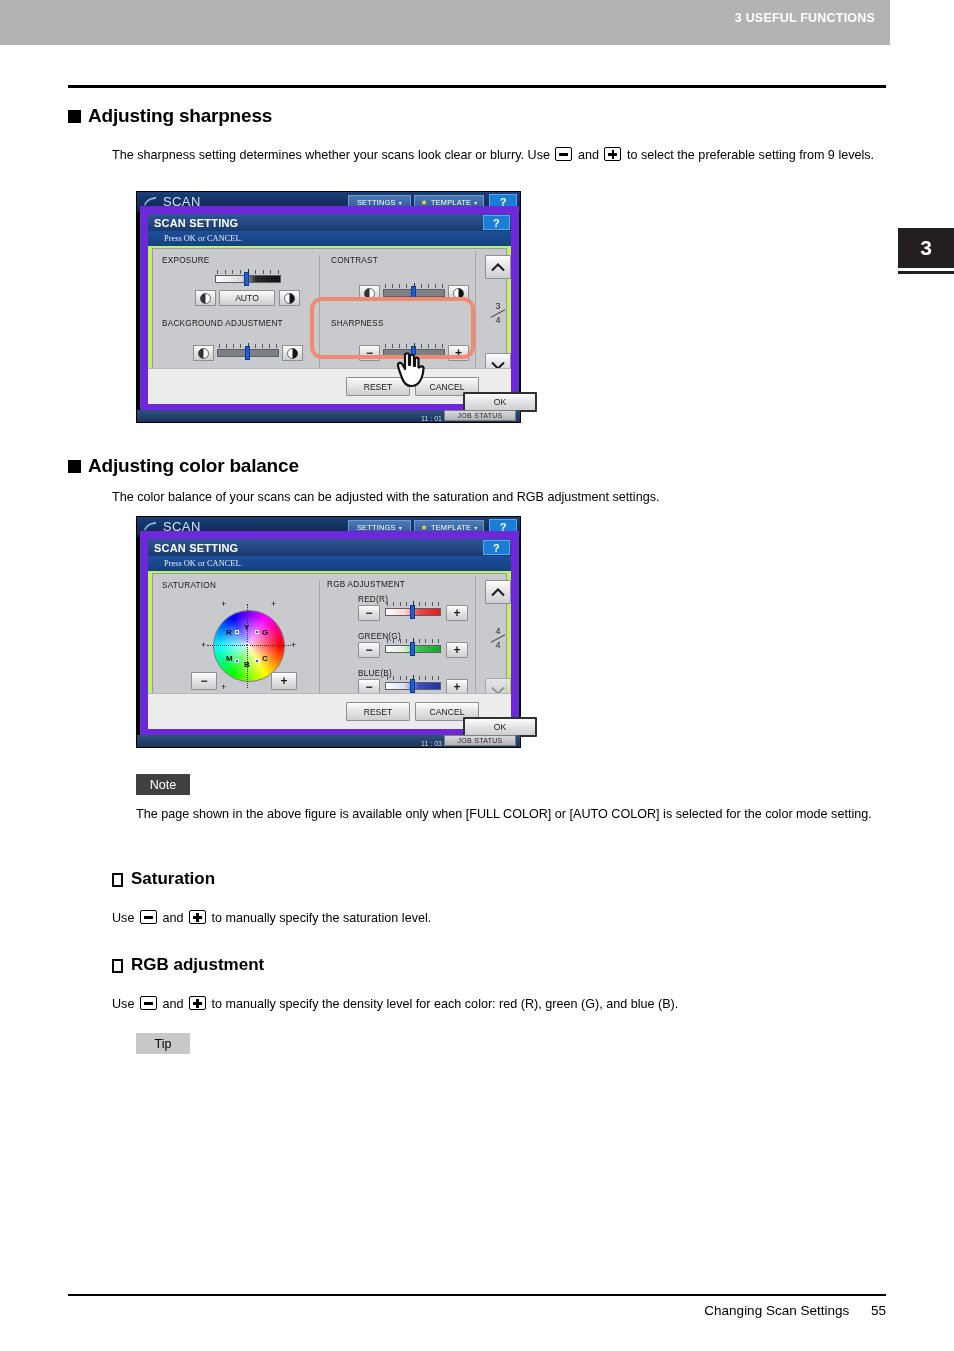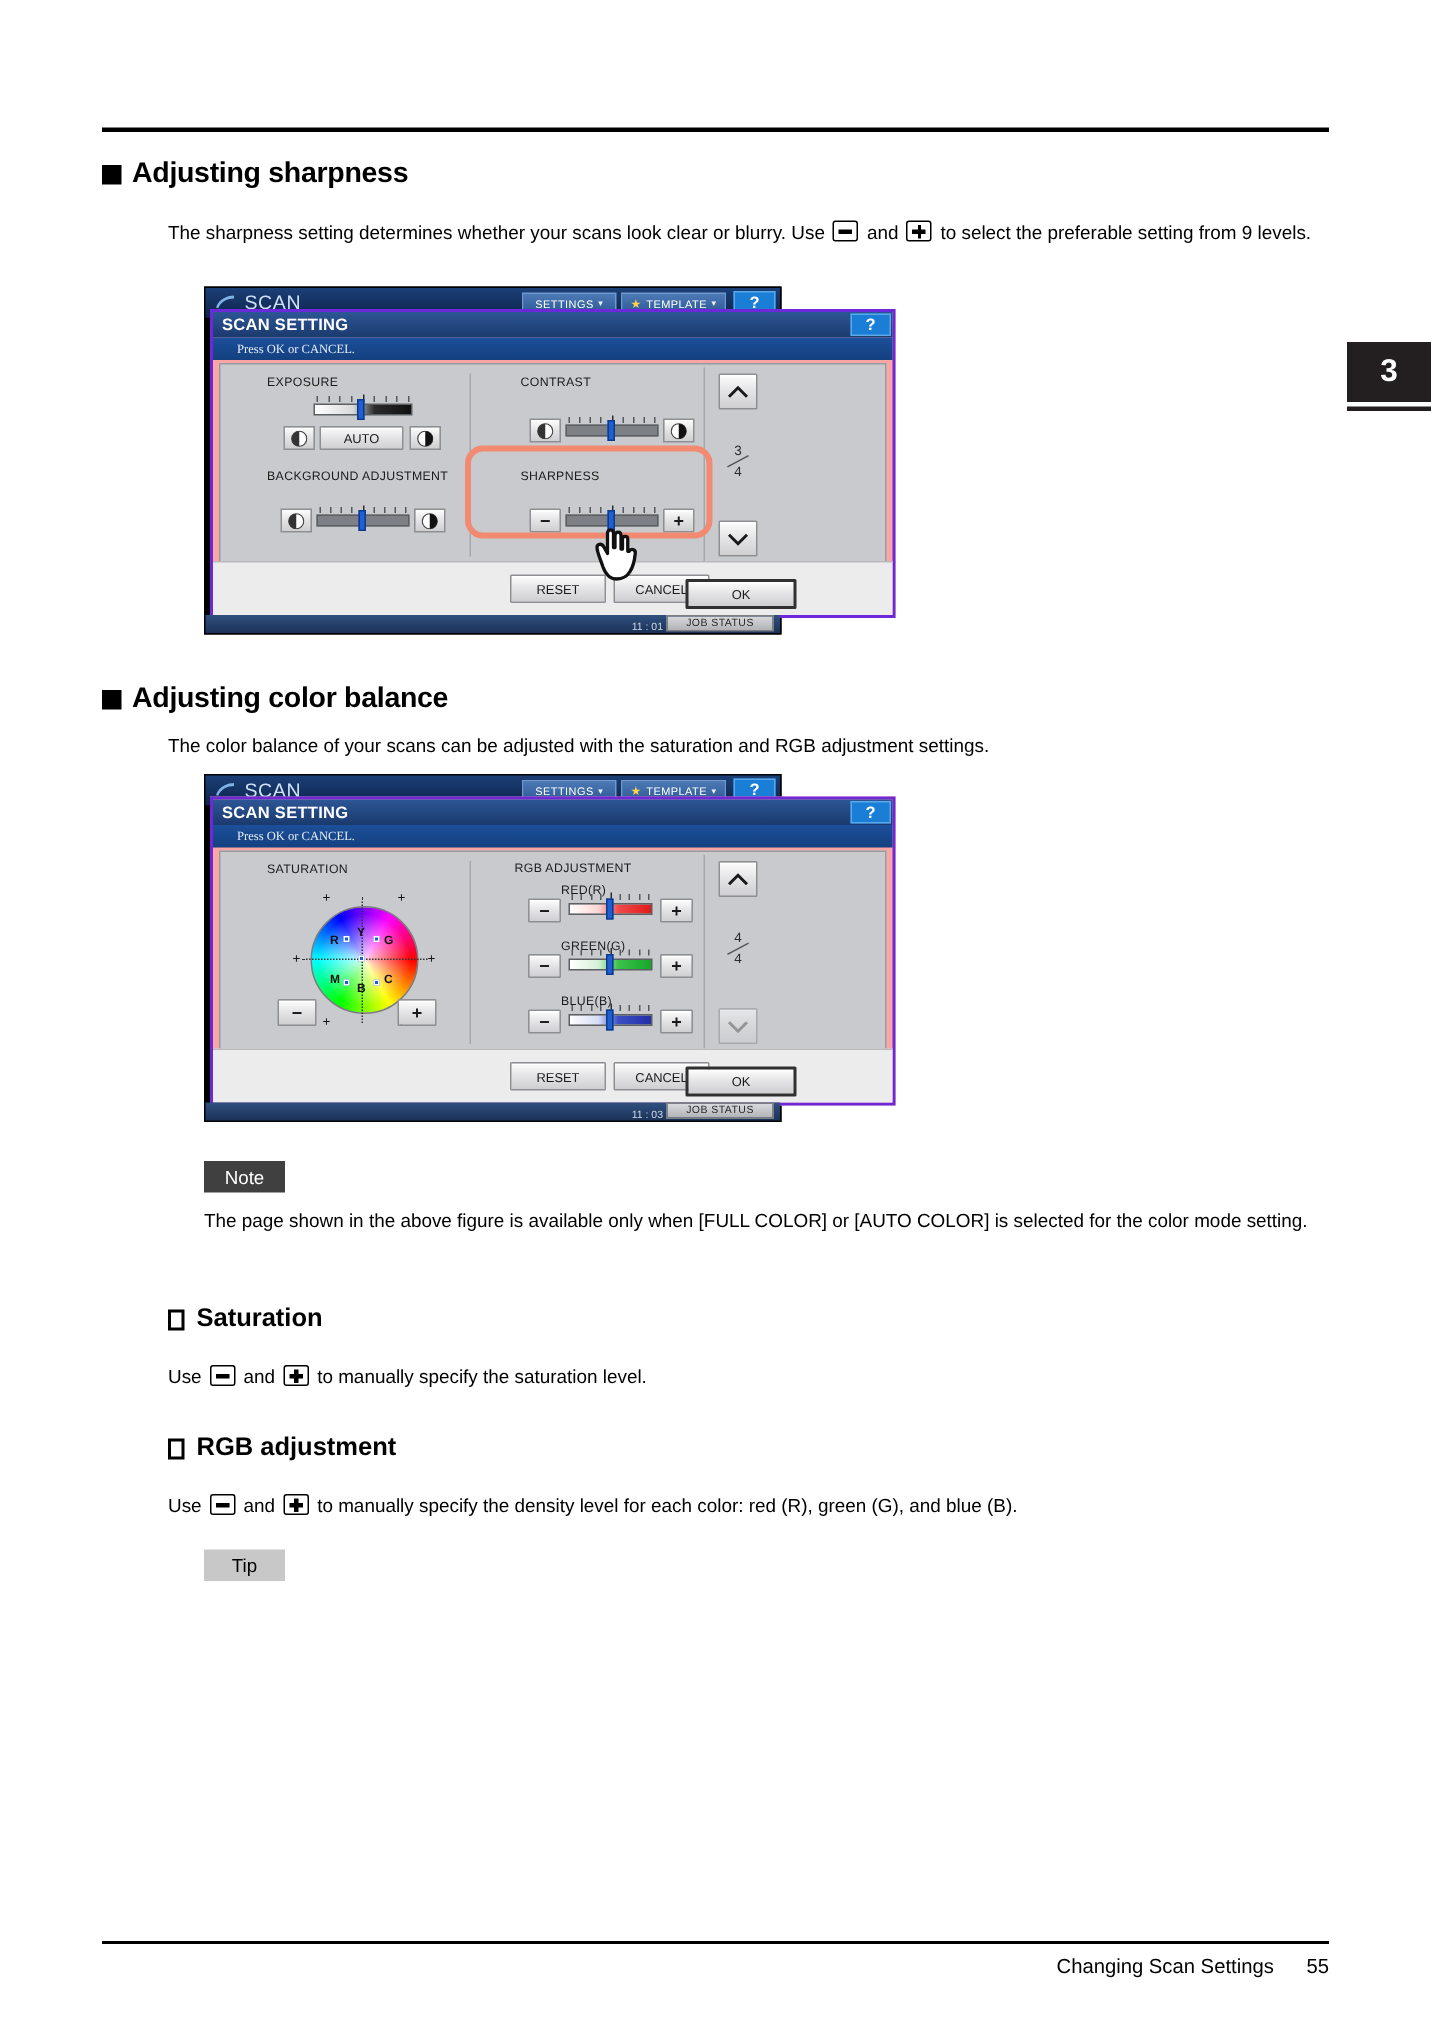--- a/index.html
+++ b/index.html
@@ -122,22 +122,22 @@
   .tab-btn .caret { font-size:6px; opacity:.9; }
   .star { color:#ffd34d; font-size:8px; }
   .help-btn {
     position:absolute; top:2px; width:28px; height:16px;
     background:#1b7ed6; border:1px solid #5aa8e8; color:#fff;
     font-size:11px; font-weight:bold; display:flex; align-items:center; justify-content:center;
   }
 
   
   .dlg {
-    position:absolute; left:3px; top:14px; width:457px; height:206px;
-    background:#fca5a5; border:2px solid #6d28d9;
+    position:absolute; left:3px; top:14px; width:379px; height:206px;
+    background:#bef264; border:8px solid #6d28d9;
   }
   .dlg-title {
     position:absolute; left:0; top:0; width:100%; height:17px;
     background: linear-gradient(180deg,#2d5696 0%, #1a3a6d 100%);
     color:#fff; font-size:11px; font-weight:600; padding-left:6px;
     display:flex; align-items:center; letter-spacing:0.2px;
   }
   .dlg-help {
     position:absolute; right:1px; top:1px; width:27px; height:15px;
     background:#1b7ed6; border:1px solid #5aa8e8; color:#fff;
@@ -151,21 +151,21 @@
   .dlg-body {
     position:absolute; left:4px; top:34px; right:4px; height:134px;
     background:#c9cacd; border:1px solid #9a9ba0;
   }
   .dlg-foot {
     position:absolute; left:0; bottom:0; width:100%; height:36px;
     background:#ececed; border-top:1px solid #b9b9bc;
   }
 
   .sect-label {
-    position:absolute; font-size:8.2px; color:#1a1a1a; letter-spacing:0.25px;margin-left:22px;
+    position:absolute; font-size:8.2px; color:#1a1a1a; letter-spacing:0.25px;
   }
   .vdiv { position:absolute; width:1px; background:#a6a7ab; }
 
   
   .tbtn {
     position:absolute;
     background: linear-gradient(180deg,#fdfdfd 0%, #e4e4e6 48%, #cfcfd2 100%);
     border:1px solid #8e8f93; border-radius:1px;
     display:flex; align-items:center; justify-content:center;
     font-size:8.6px; color:#1a1a1a;
@@ -247,20 +247,23 @@
   .wheel-plus {
     position:absolute; font-size:9px; color:#111; line-height:1;
   }
   .dashline { position:absolute; border-top:1px dotted #333; }
 </style>
 </head>
 <body>
 
 <div class="page">
 
+  <div class="header-band">
+    <div class="header-title">3 USEFUL FUNCTIONS</div>
+  </div>
   <div class="chapter-tab">3</div>
   <div class="chapter-tab-rule"></div>
   <div class="top-rule"></div>
 
   <div class="h2" style="top:105px;">
     <span class="sq"></span>
     <span>Adjusting sharpness</span>
   </div>
 
   <div class="body-txt" style="left:112px; top:145px; width:775px;">

